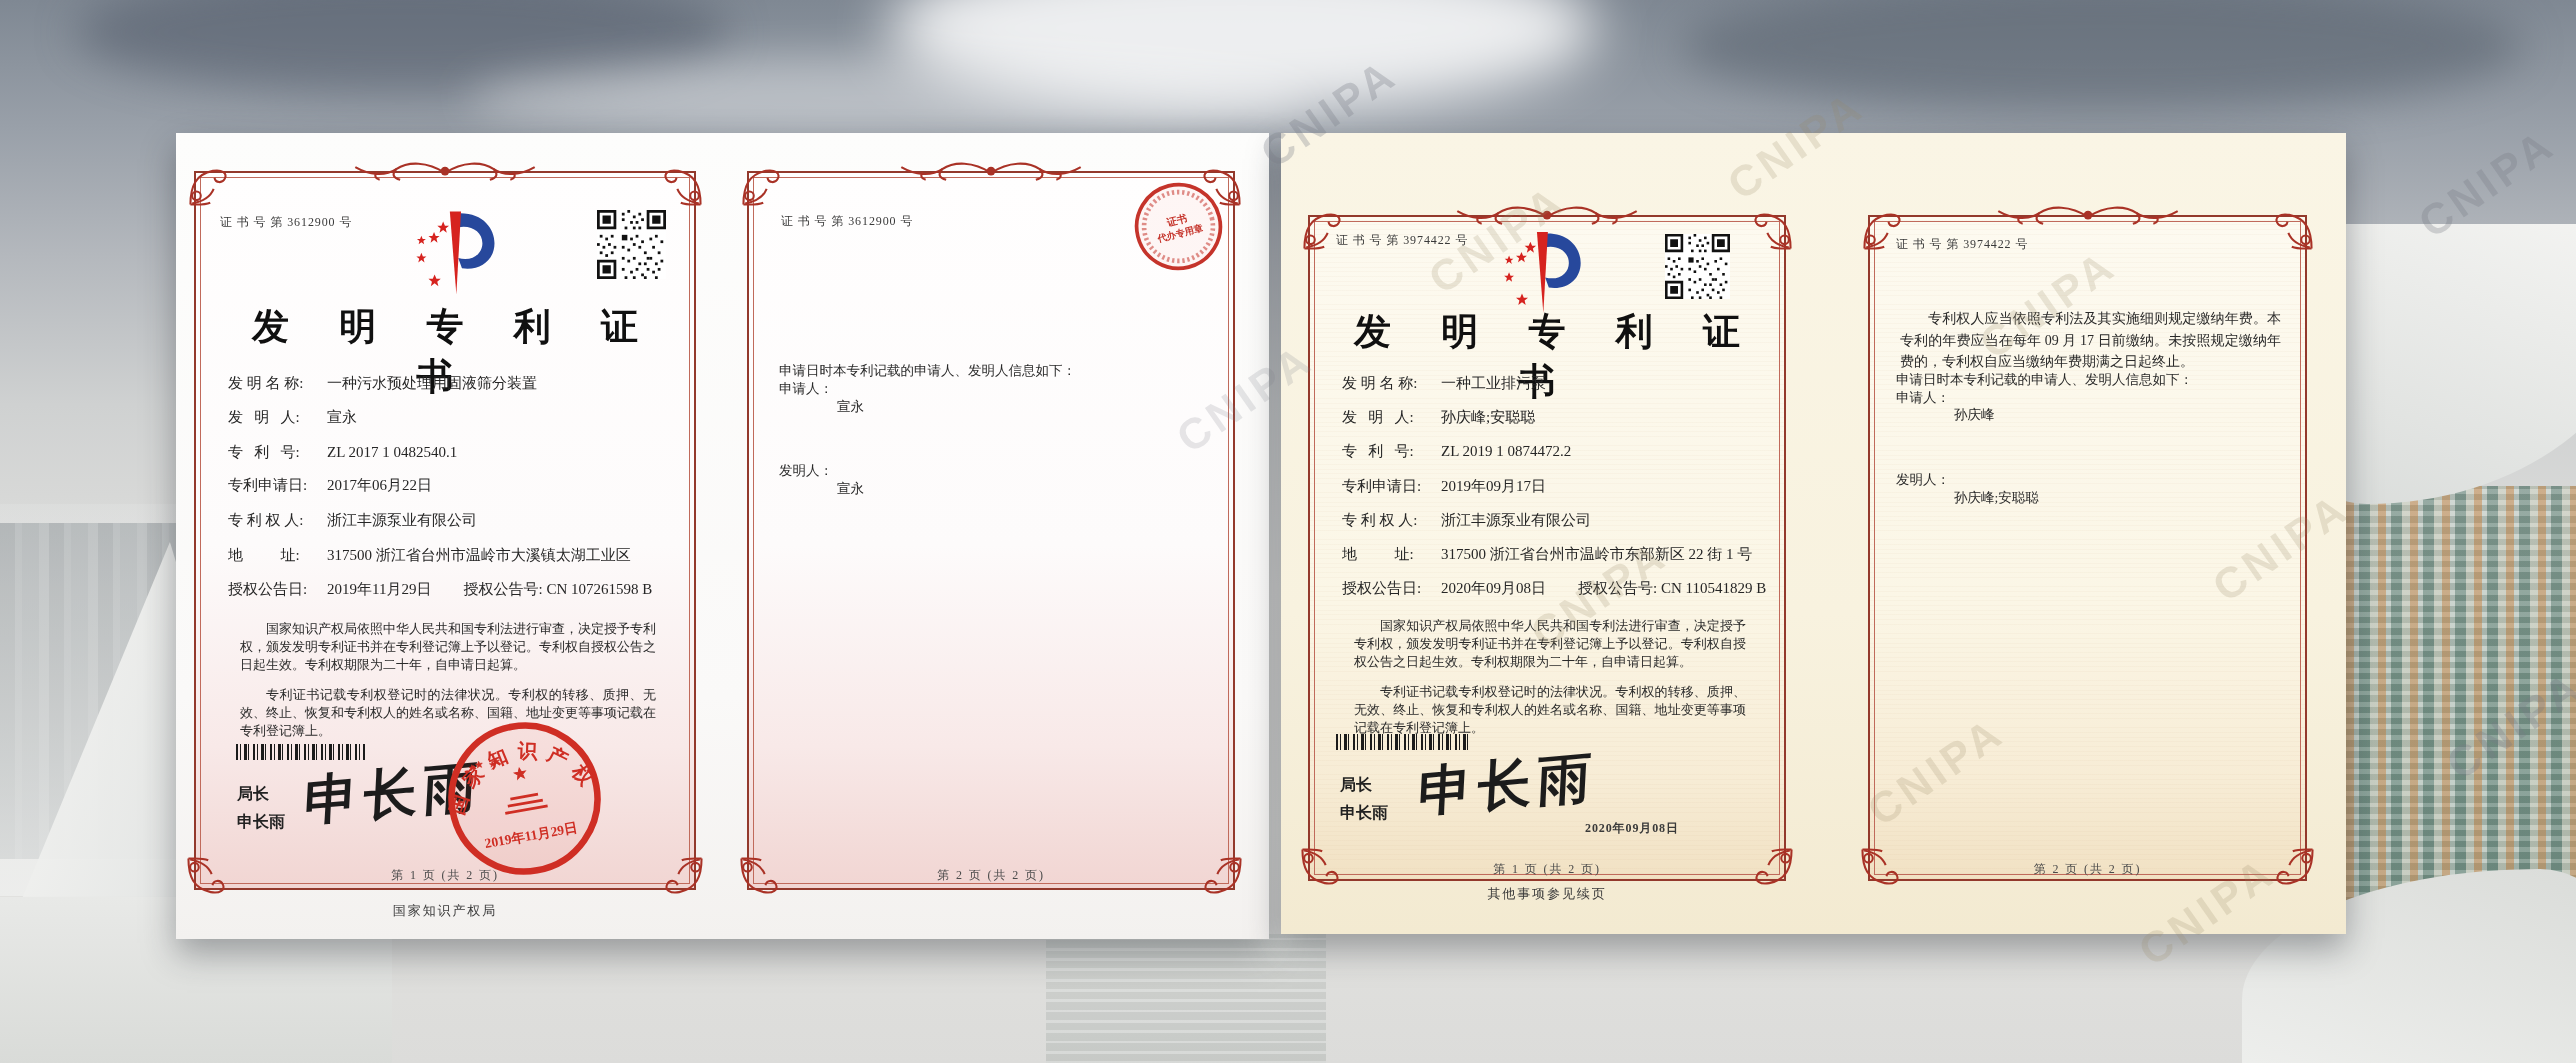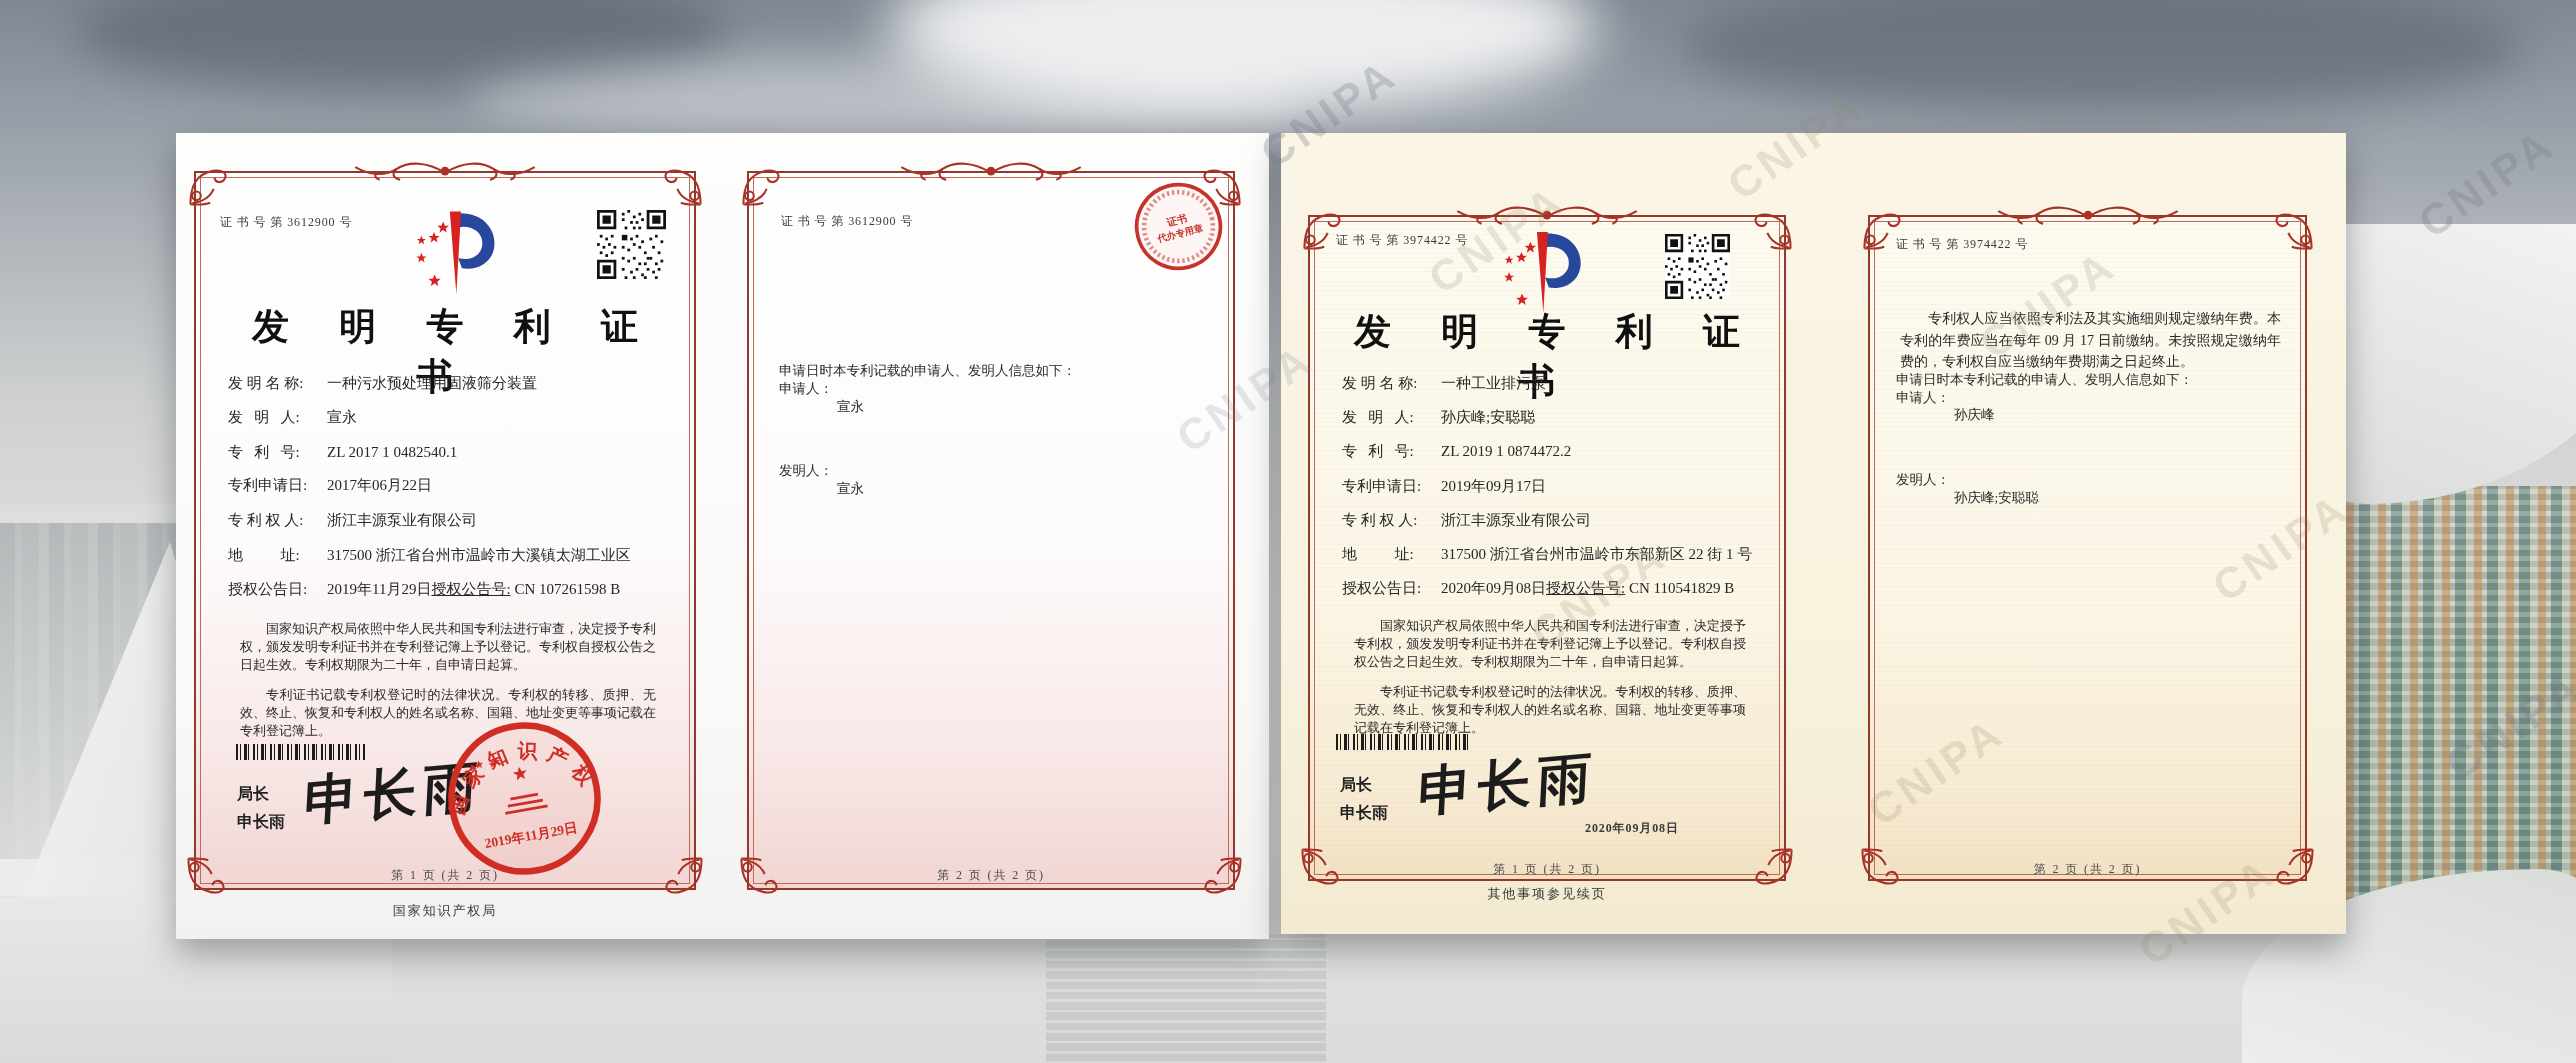--- a/index.html
+++ b/index.html
@@ -38,21 +38,21 @@
      linear-gradient(180deg,#fdfaf0 0%,#fbf6e6 58%,#f7ecd5 85%,#f1e1c3 100%);}
   #page1{left:194px;top:171px;width:502px;height:719px;}
   #page2{left:747px;top:171px;width:488px;height:719px;}
   #page3{left:1308px;top:215px;width:478px;height:666px;}
   #page4{left:1868px;top:215px;width:439px;height:666px;}
   .certno{position:absolute;font-size:12px;letter-spacing:0.9px;color:#3a3a3a;white-space:pre;}
   .ctitle{position:absolute;left:0;width:100%;text-align:center;font-size:37px;font-weight:bold;letter-spacing:20.5px;text-indent:20.5px;color:#101010;}
   .field{position:absolute;left:34px;right:22.4px;font-size:15px;color:#262626;white-space:pre;}
   .flabel{display:inline-block;min-width:99px;}
   .fval{}
-  .f2{text-decoration:underline;}
+  .f2{margin-left:32px;}
   .paras{position:absolute;left:34px;right:28px;font-size:13px;line-height:1.38;color:#2a2a2a;text-align:justify;}
   .paras p{margin:12px;text-indent:2em;}
   .feepara{position:absolute;left:32px;right:26px;font-size:14px;line-height:1.55;color:#2a2a2a;text-indent:2em;text-align:justify;}
   .infoline{position:absolute;font-size:13.5px;color:#2a2a2a;}
   .pageno{position:absolute;left:0;width:100%;text-align:center;font-size:12px;color:#4a4a4a;letter-spacing:1.9px;}
   .footnote{position:absolute;text-align:center;font-size:13px;color:#3a3a3a;letter-spacing:1.9px;}
   .dir{position:absolute;font-family:"Liberation Sans",sans-serif;font-weight:bold;font-size:16px;color:#222;}
   .sig{position:absolute;font-size:54px;font-weight:bold;color:#1c1c1c;transform:rotate(-5deg) skewX(-8deg);letter-spacing:5.6px;white-space:nowrap;}
   .barcode{position:absolute;height:16px;
     background:repeating-linear-gradient(90deg,#1b1b1b 0 1.9px,transparent 1.9px 3.7px,#1b1b1b 3.7px 4.7px,transparent 4.7px 8.4px,#1b1b1b 8.4px 11.2px,transparent 11.2px 12px,#1b1b1b 12px 13px,transparent 13px 17px);}

